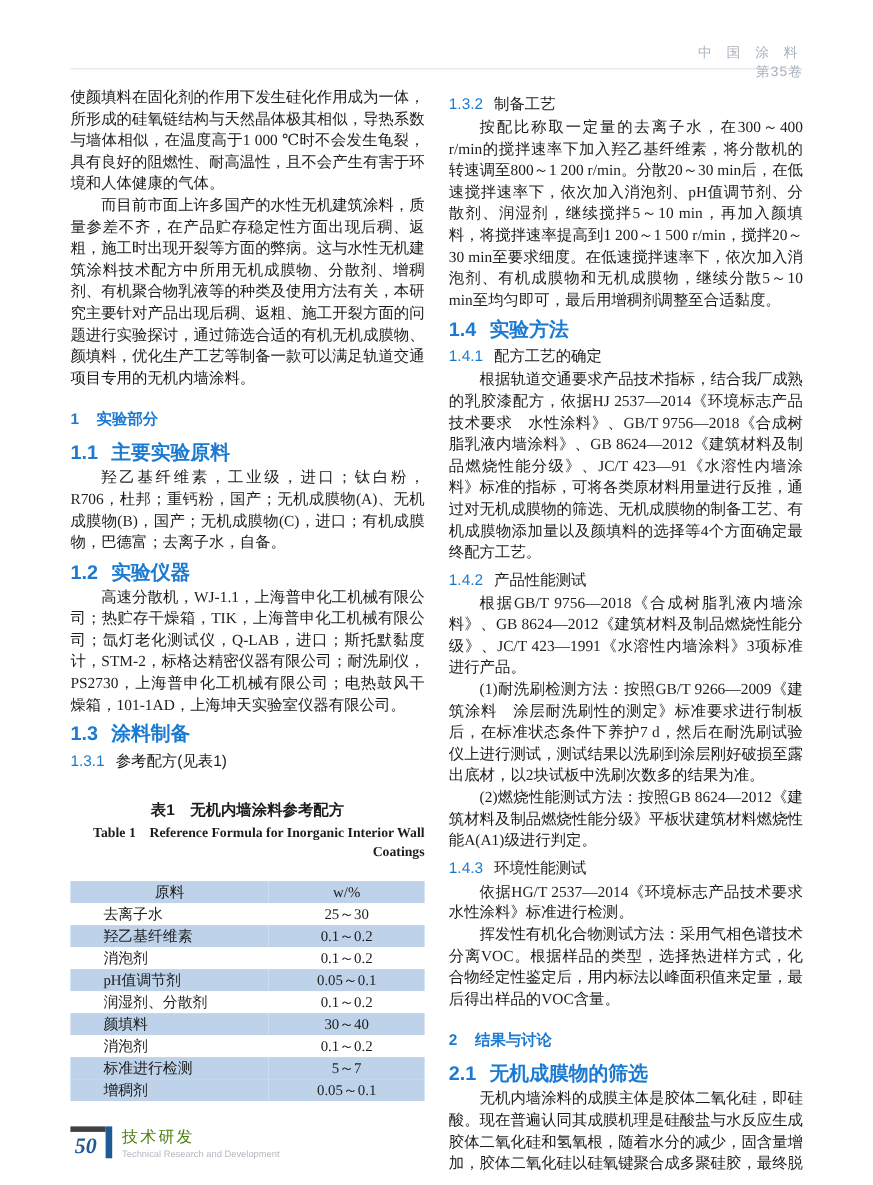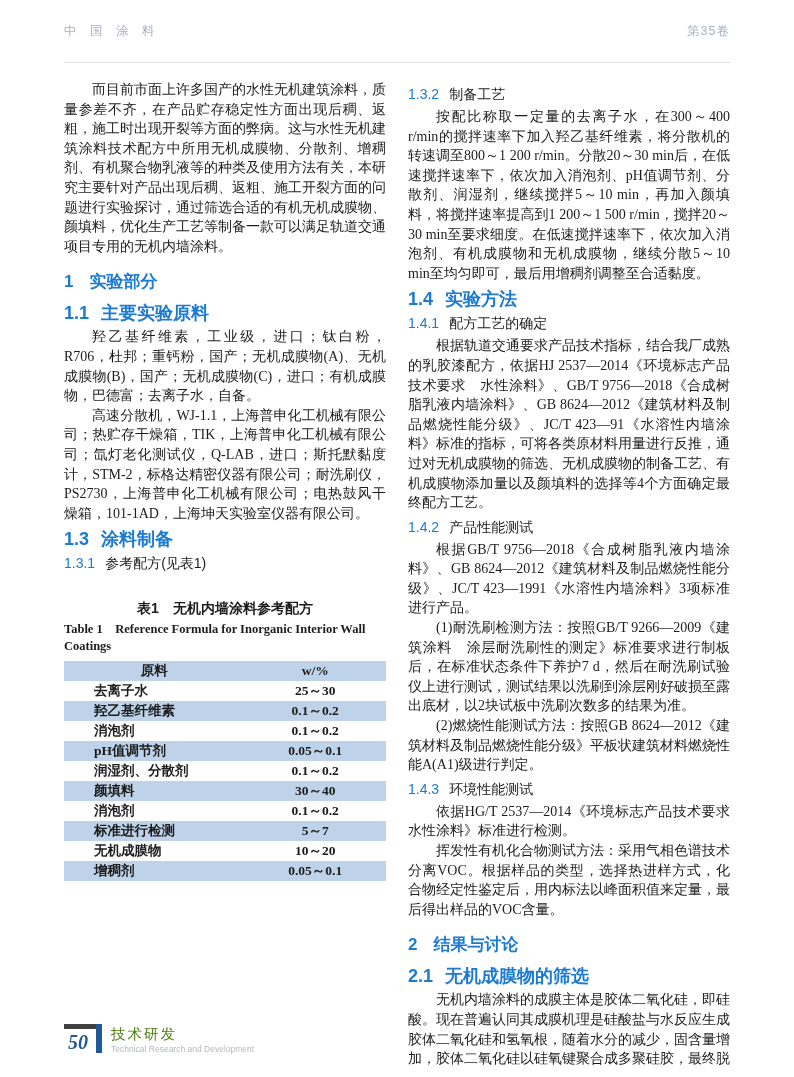--- a/index.html
+++ b/index.html
@@ -15,20 +15,21 @@
   .page { position: absolute; inset: 0; background: #fff; }
 
   
   .page-header {
     position: absolute; left: 64px; right: 64px; top: 40px; height: 22px;
     border-bottom: 1px solid #dfe3e8;
     display: flex; justify-content: space-between; align-items: flex-end;
     font-family: "Liberation Sans", "DejaVu Sans", sans-serif;
     font-size: 12.5px; color: #a9b2bc;
     padding-bottom: 22px;
+    flex-direction: column;
   }
   .page-header .journal { letter-spacing: 5px; }
   .page-header .volume { letter-spacing: 1px; text-align: right; }
 
   
   .col { position: absolute; top: 80px; width: 322px; }
   .col-left  { left: 64px; }
   .col-right { left: 408px; }
 
   .col p {
@@ -38,21 +39,21 @@
     text-align: justify;
     text-justify: inter-ideograph;
     text-indent: 2em;
   }
   .col p.noindent { text-indent: 0; }
 
   
   .sec-major {
     margin: 14px 0 9px 0;
     font-family: "Liberation Sans", "DejaVu Sans", sans-serif;
-    font-size: 17px; font-weight: bold;
+    font-size: 14px; font-weight: bold;
     color: #1b7ad2; line-height: 24px;
   }
   .sec-major .num { margin-right: 16px; }
   .sec-sub {
     margin: 6px 0 4px 0;
     font-family: "Liberation Sans", "DejaVu Sans", sans-serif;
     font-size: 18px; font-weight: bold;
     color: #1b7ad2; line-height: 20px;
   }
   .sec-sub .num { margin-right: 12px; }
@@ -65,30 +66,30 @@
   .sec-sub3 .num { color: #1b7ad2; margin-right: 10px; }
 
   
   .table-block { margin-top: 26px; }
   .tbl-cap-cn {
     text-align: center; font-weight: bold; font-size: 14px;
     font-family: "Liberation Sans", "DejaVu Sans", sans-serif;
     margin-bottom: 3px; line-height: 19px;
   }
   .tbl-cap-en {
-    text-align: left; font-weight: bold; font-size: 12.5px;
+    text-align: right; font-weight: bold; font-size: 12.5px;
     font-family: "Liberation Serif", "DejaVu Serif", serif;
-    line-height: 17px; margin-bottom: 6px;
+    line-height: 17px; margin-bottom: 18px;
   }
   table.formula {
     width: 100%; border-collapse: collapse;
     font-size: 13.5px;
   }
   table.formula th, table.formula td {
-    height: 20px; padding: 0 4px; font-weight: bold;
+    height: 20px; padding: 0 4px; font-weight: normal;
     line-height: 20px;
   }
   table.formula th { text-align: center; }
   table.formula td.mat { text-align: left; padding-left: 30px; margin-top: 33px; }
   table.formula td.pct, table.formula th.pct { text-align: center; width: 44%; }
   table.formula thead tr, table.formula tr.alt { background: #bed3e9; }
 
   
   .page-footer {
     position: absolute; left: 64px; top: 1024px;
@@ -121,31 +122,35 @@
 <body>
 
 <div class="page">
 
   <div class="page-header">
     <span class="journal">中 国 涂 料</span>
     <span class="volume">第35卷</span>
   </div>
 
   <div class="col col-left">
+    <p class="noindent">使颜填料在固化剂的作用下发生硅化作用成为一体，所形成的硅氧链结构与天然晶体极其相似，导热系数与墙体相似，在温度高于1 000 ℃时不会发生龟裂，具有良好的阻燃性、耐高温性，且不会产生有害于环境和人体健康的气体。</p>
     <p>而目前市面上许多国产的水性无机建筑涂料，质量参差不齐，在产品贮存稳定性方面出现后稠、返粗，施工时出现开裂等方面的弊病。这与水性无机建筑涂料技术配方中所用无机成膜物、分散剂、增稠剂、有机聚合物乳液等的种类及使用方法有关，本研究主要针对产品出现后稠、返粗、施工开裂方面的问题进行实验探讨，通过筛选合适的有机无机成膜物、颜填料，优化生产工艺等制备一款可以满足轨道交通项目专用的无机内墙涂料。</p>
 
     <div class="sec-major">
       <span class="num">1</span><span>实验部分</span>
     </div>
 
     <div class="sec-sub">
       <span class="num">1.1</span><span>主要实验原料</span>
     </div>
     <p>羟乙基纤维素，工业级，进口；钛白粉，R706，杜邦；重钙粉，国产；无机成膜物(A)、无机成膜物(B)，国产；无机成膜物(C)，进口；有机成膜物，巴德富；去离子水，自备。</p>
 
+    <div class="sec-sub">
+      <span class="num">1.2</span><span>实验仪器</span>
+    </div>
     <p>高速分散机，WJ-1.1，上海普申化工机械有限公司；热贮存干燥箱，TIK，上海普申化工机械有限公司；氙灯老化测试仪，Q-LAB，进口；斯托默黏度计，STM-2，标格达精密仪器有限公司；耐洗刷仪，PS2730，上海普申化工机械有限公司；电热鼓风干燥箱，101-1AD，上海坤天实验室仪器有限公司。</p>
 
     <div class="sec-sub">
       <span class="num">1.3</span><span>涂料制备</span>
     </div>
     <div class="sec-sub3">
       <span class="num">1.3.1</span><span>参考配方(见表1)</span>
     </div>
 
     <div class="table-block">
@@ -184,24 +189,20 @@
               <td class="pct">30～40</td>
             </tr>
             <tr>
               <td class="mat">消泡剂</td>
               <td class="pct">0.1～0.2</td>
             </tr>
             <tr class="alt">
               <td class="mat">标准进行检测</td>
               <td class="pct">5～7</td>
             </tr>
-            <tr>
-              <td class="mat">无机成膜物</td>
-              <td class="pct">10～20</td>
-            </tr>
             <tr class="alt">
               <td class="mat">增稠剂</td>
               <td class="pct">0.05～0.1</td>
             </tr>
           </tbody>
       </table>
     </div>
   </div>
 
   <div class="col col-right">

